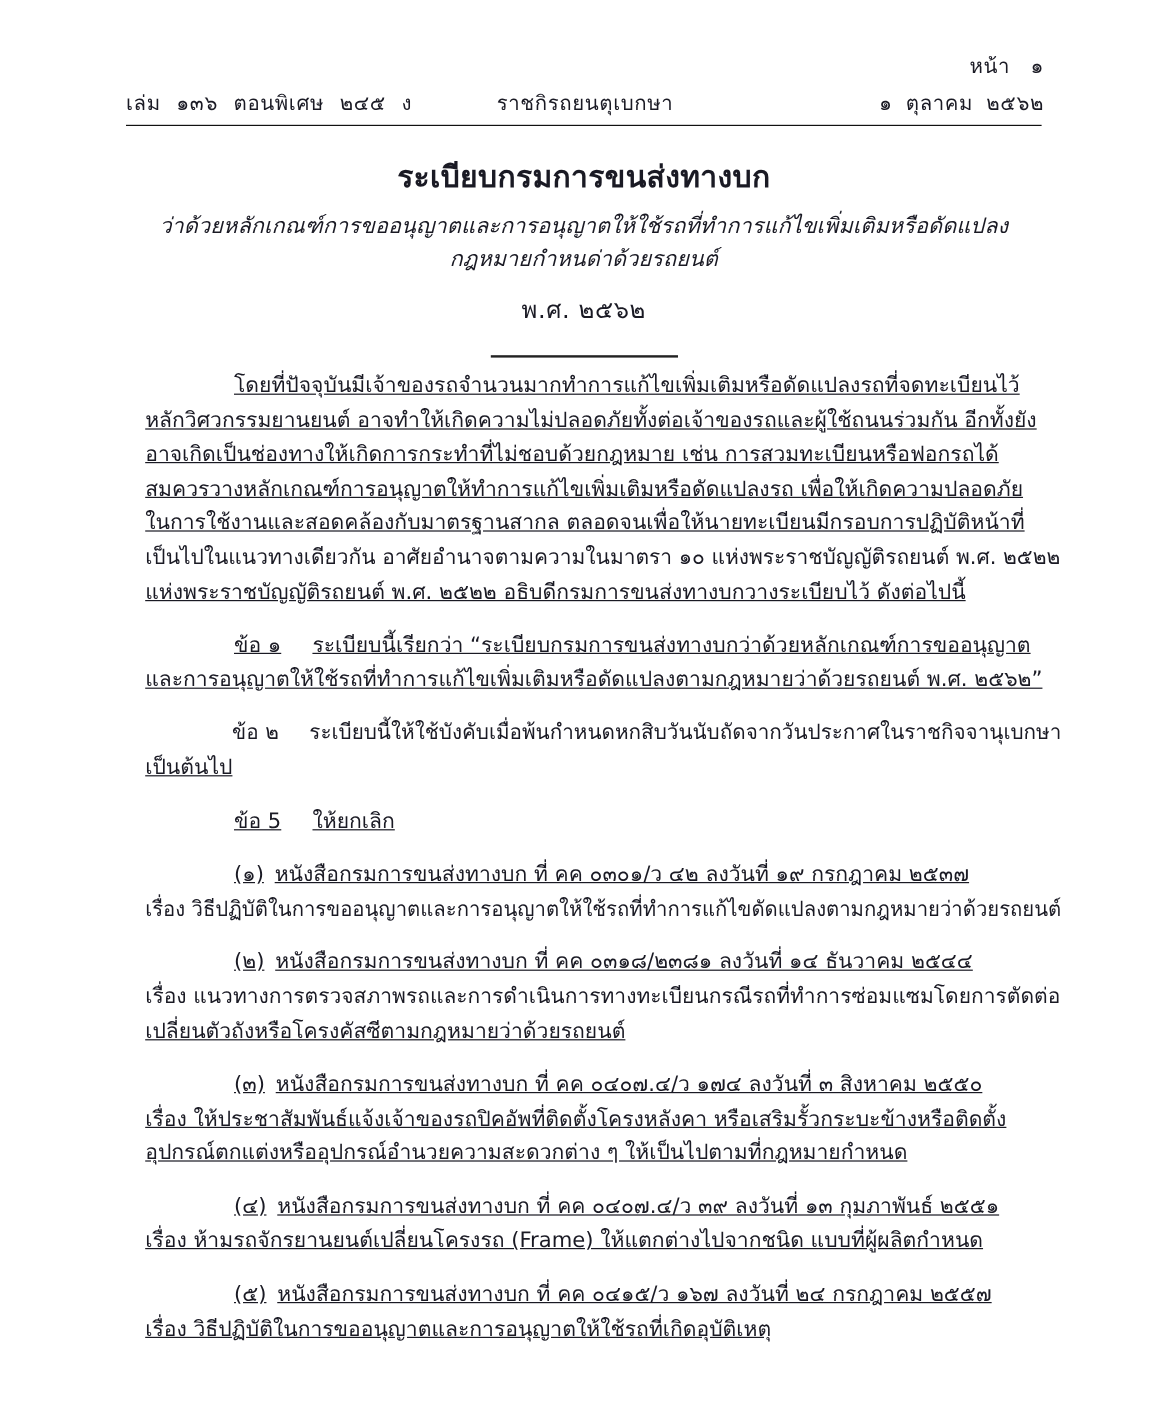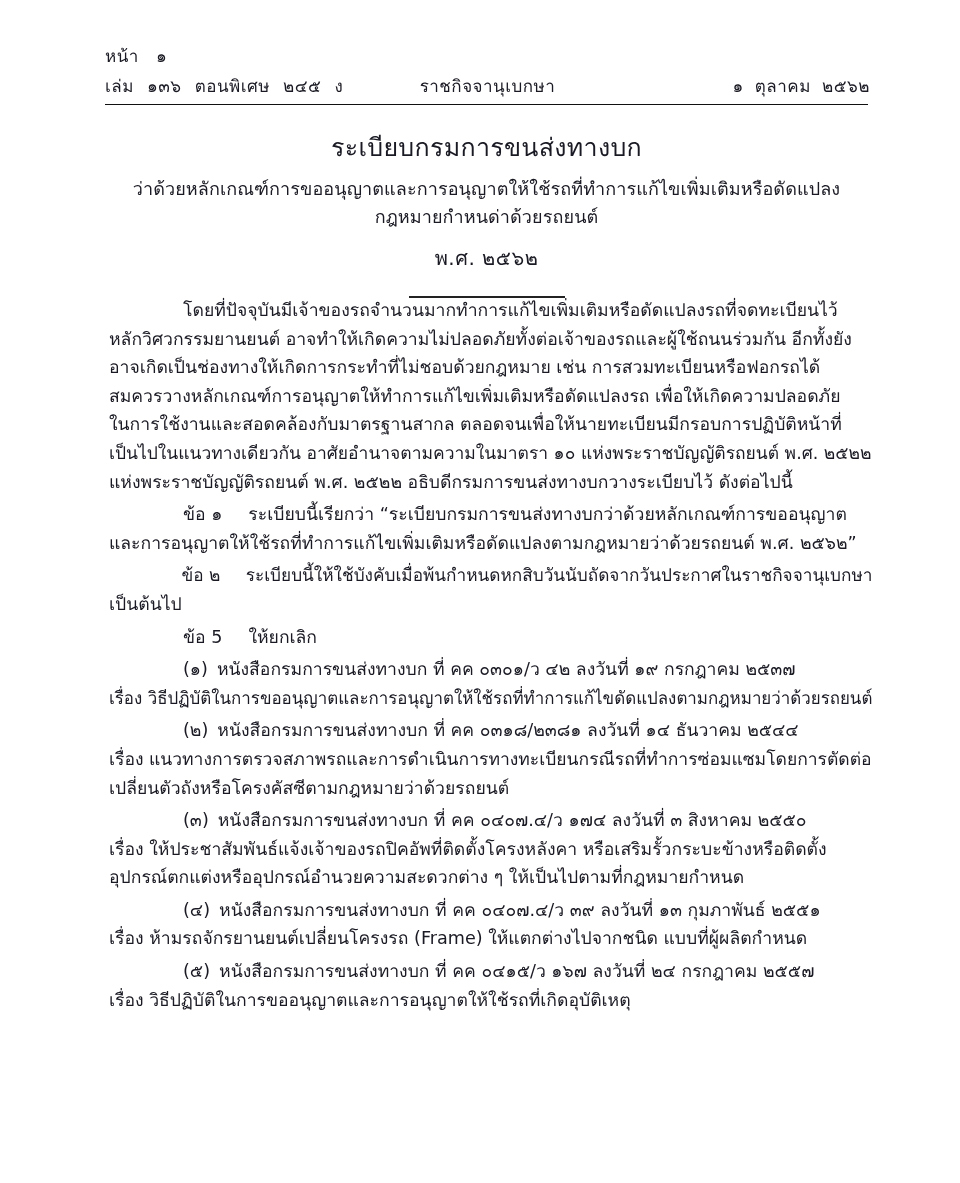--- a/index.html
+++ b/index.html
@@ -23,21 +23,21 @@
   }
 
   
   .masthead {
     position: absolute;
     left: 105px;
     top: 44px;
     width: 765px;
   }
   .masthead-page {
-    text-align: left;
+    text-align: right;
     font-size: 17px;
     letter-spacing: .5px;
     line-height: 1.5;
   }
   .masthead-row {
     display: flex;
     align-items: center;
     justify-content: space-between;
     font-size: 17px;
     margin-top: 2px;
@@ -75,28 +75,29 @@
     position: absolute;
     left: 105px;
     top: 131px;
     width: 763px;
     text-align: center;
   }
   .doc-title {
     font-size: 25px;
     line-height: 1.35;
     letter-spacing: .3px;
+    font-weight: bold;
   }
   .doc-subtitle {
     font-size: 18px;
     line-height: 1.55;
     margin-top: 10px;
     letter-spacing: .1px;
   }
-  .doc-subtitle div { white-space: nowrap; }
+  .doc-subtitle div { white-space: nowrap; font-style: italic; }
   .doc-year {
     font-size: 20px;
     margin-top: 11px;
     letter-spacing: .5px;
   }
   .title-divider {
     width: 156px;
     height: 0;
     border-top: 2px solid #222;
     margin: 22px auto 0 auto;
@@ -107,21 +108,22 @@
     position: absolute;
     left: 105px;
     top: 292px;
     width: 763px;
     font-size: 17.6px;
     line-height: 28.6px;
     letter-spacing: 0;
     text-align: left;
   }
   .body-text p {
-    margin: 4px;
+    margin: 16px;
+    text-decoration: underline;
   }
   .line {
     display: block;
     white-space: nowrap;
   }
   .indent {
     display: inline-block;
     width: 74px;
   }
   .gap-s { display: inline-block; width: 9px; }
@@ -138,21 +140,21 @@
       <span>หน้า</span><span class="gap-m"></span><span>๑</span>
     </div>
     <div class="masthead-row">
       <div class="masthead-left">
         <span>เล่ม</span>
         <span>๑๓๖</span>
         <span>ตอนพิเศษ</span>
         <span>๒๔๕</span>
         <span>ง</span>
       </div>
-      <div class="masthead-center">ราชกิจจานุเบกษา</div>
+      <div class="masthead-center">ราชกิรถยนตุเบกษา</div>
       <div class="masthead-right">
         <span>๑</span>
         <span>ตุลาคม</span>
         <span>๒๕๖๒</span>
       </div>
     </div>
   </div>
   <div class="masthead-rule"></div>
 
   <div class="title-block">

